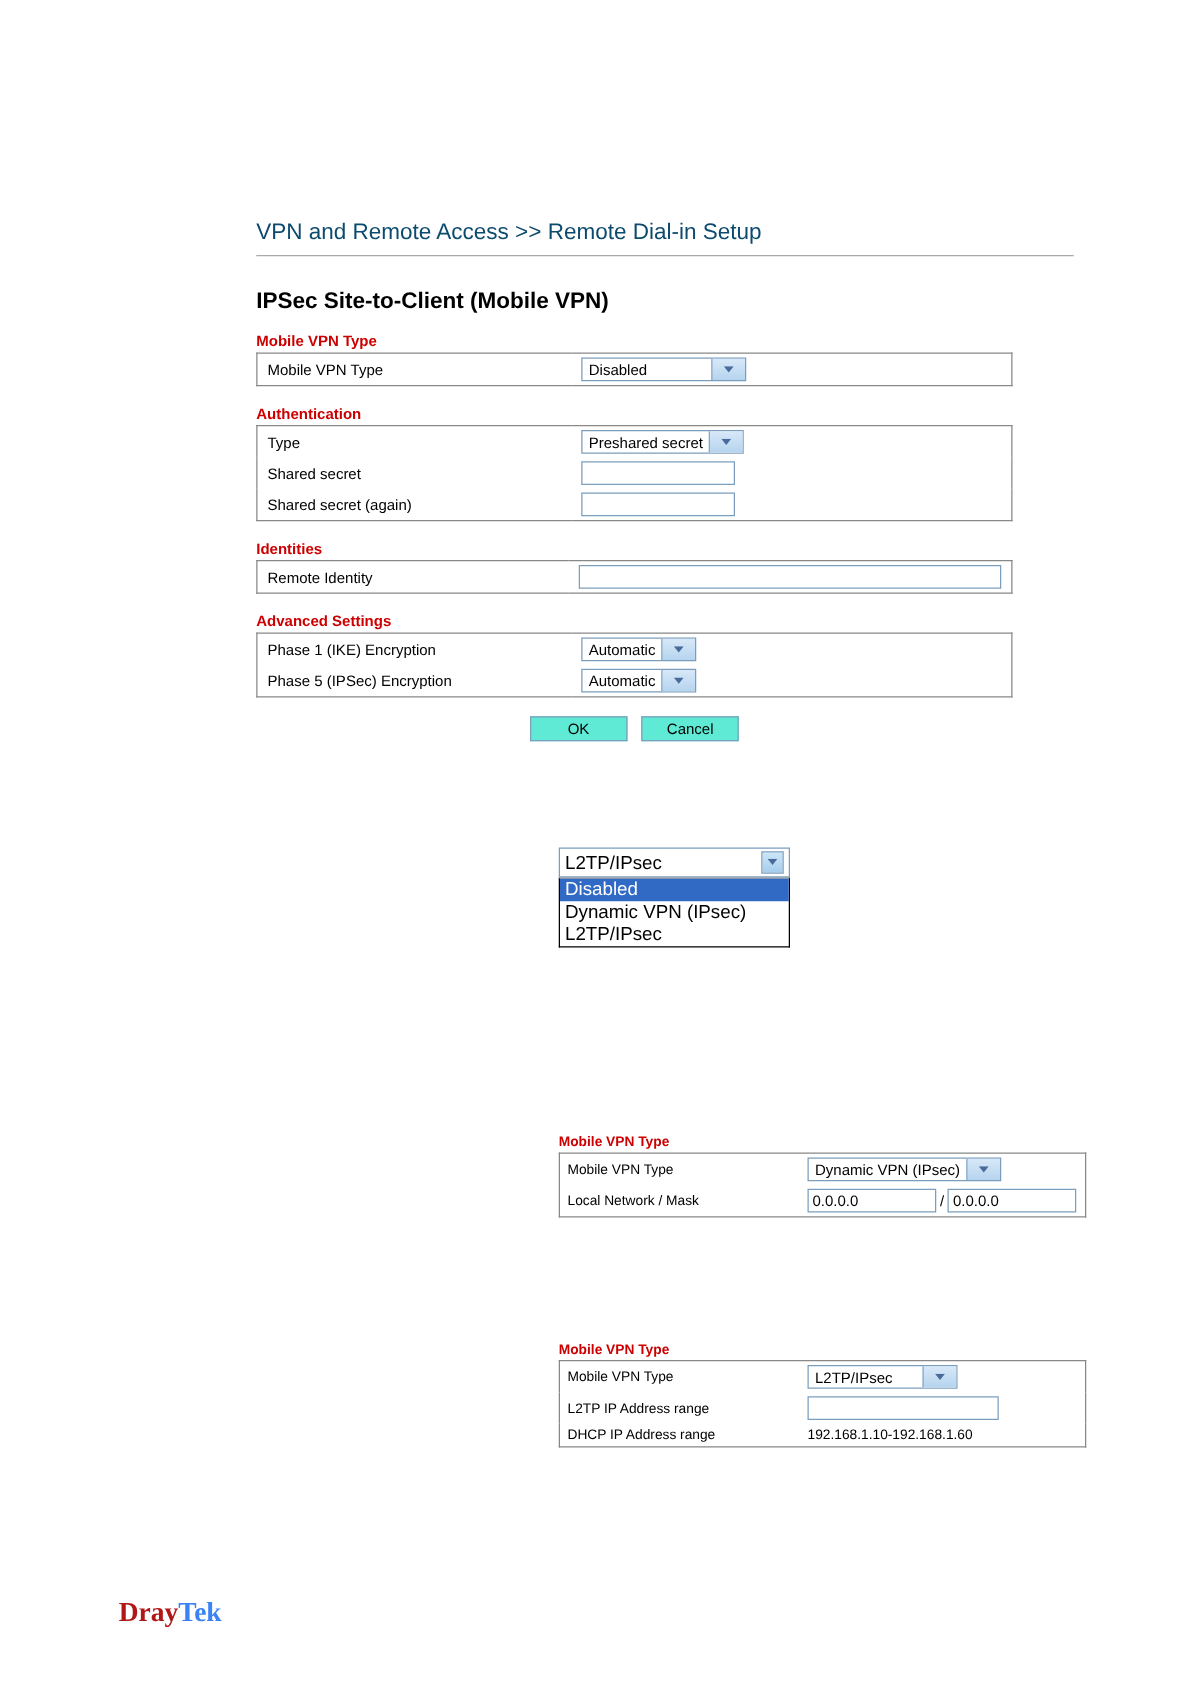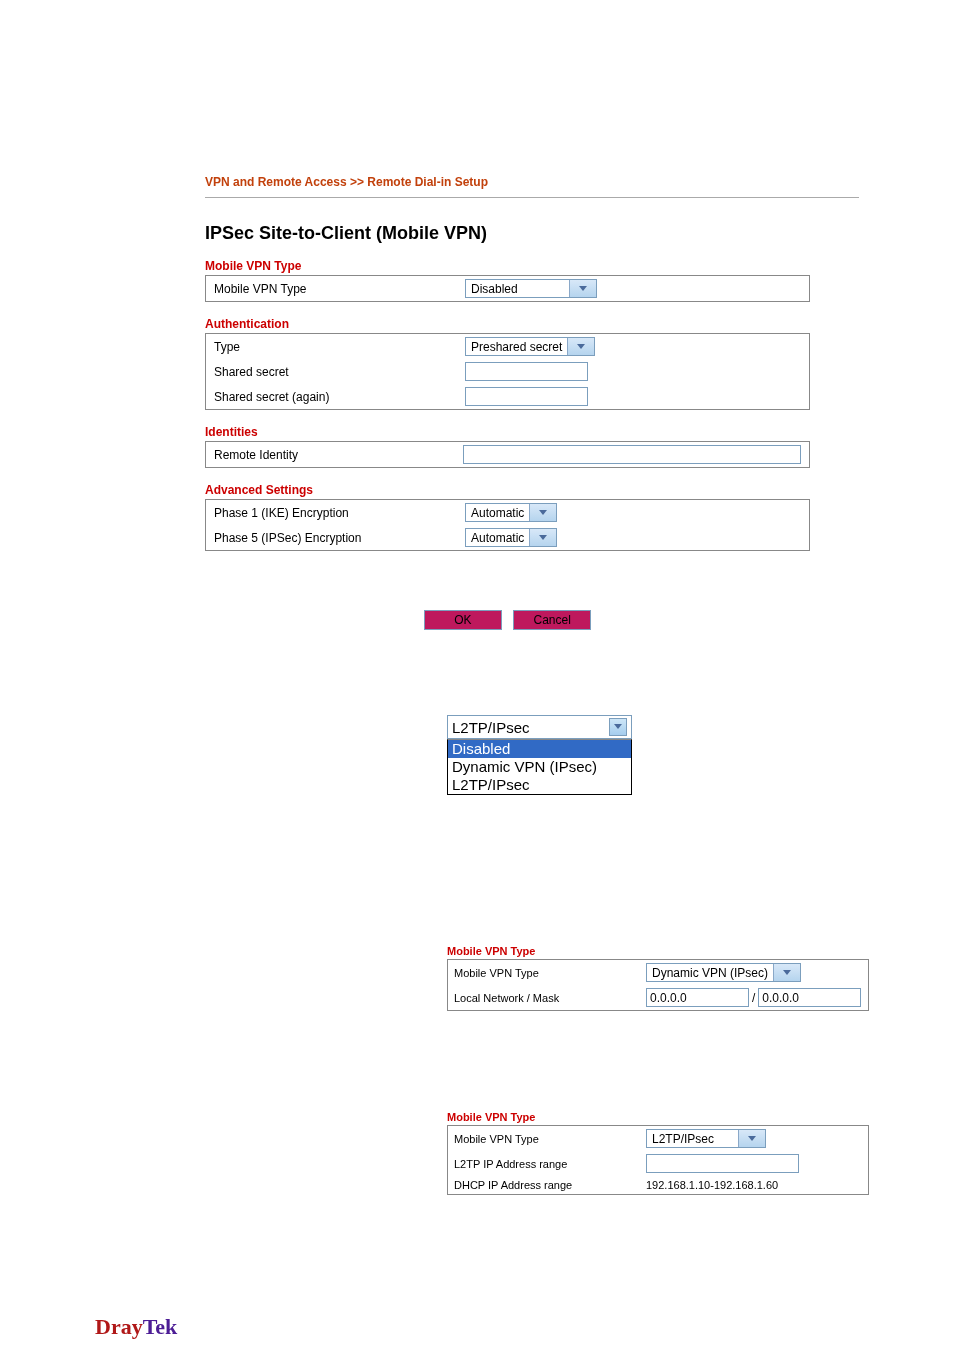--- a/index.html
+++ b/index.html
@@ -9,23 +9,23 @@
       font-size: 12px;
       color: #000;
       background: #fff;
       width: 954px;
     }
     .page {
       padding: 175px 95px 80px 205px;
       position: relative;
     }
     .breadcrumb {
-      font-size: 12px;
-      font-weight: bold;
-      color: #c2410c;
+      font-size: 18px;
+      font-weight: normal;
+      color: #0c4a6e;
       margin-bottom: 8px;
     }
     .hr {
       border-top: 1px solid #aaa;
       margin-bottom: 25px;
     }
     .section-title {
       font-size: 18px;
       font-weight: bold;
       color: #000000;
@@ -69,24 +69,23 @@
       margin-top: 15px;
       text-align: center;
       width: 605px;
     }
     .btn {
       display: inline-block;
       width: 60px;
       text-align: center;
       font-size: 12px;
       border: 1px solid #7b9ebd;
-      background: #be185d;
+      background: #5eead4;
       padding: 2px 8px;
       cursor: pointer;
-      margin-top: 44px;
     }
     .btn:first-child {
       margin-right: 8px;
     }
     .spacer-big { height: 85px; }
     .spacer-huge { height: 150px; }
     .spacer-mid { height: 100px; }
     
     .dropdown-ex {
       margin-left: 242px;
@@ -176,21 +175,21 @@
       left: 95px;
       bottom: 25px;
       font-size: 22px;
       font-weight: bold;
       font-family: Georgia, serif;
     }
     .logo .dray {
       color: #b01818;
     }
     .logo .tek {
-      color: #4c1d95;
+      color: #3b82f6;
       font-family: Liberation Serif, serif;
     }
   </style>
 </head>
 <body>
 
 <div class="page">
   <div class="breadcrumb">VPN and Remote Access &gt;&gt; Remote Dial-in Setup</div>
   <div class="hr"></div>
   <div class="section-title">IPSec Site-to-Client (Mobile VPN)</div>

